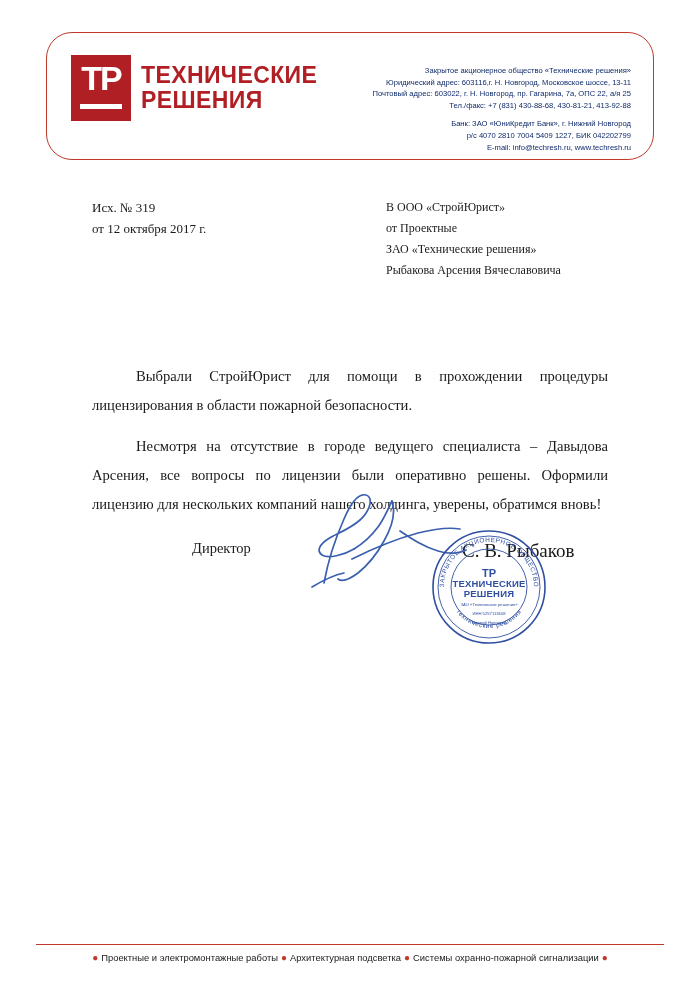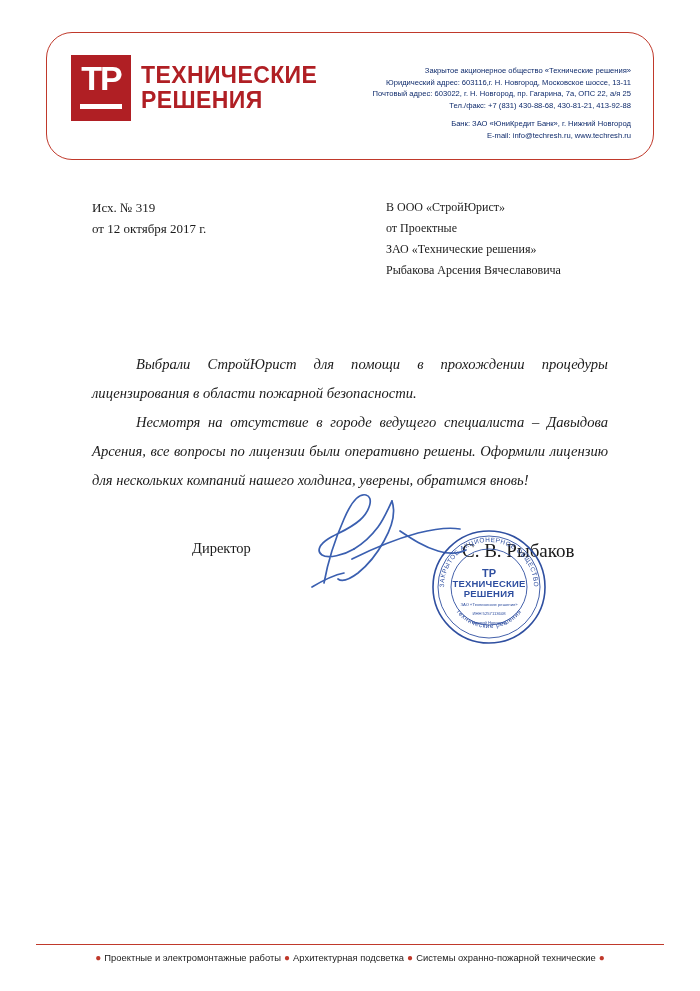--- a/index.html
+++ b/index.html
@@ -116,23 +116,22 @@
   .body-text {
     position: absolute;
     left: 92px;
     top: 350px;
     width: 516px;
     font-size: 14.6px;
     line-height: 29px;
     text-align: justify;
   }
   .body-text p {
-    margin: 0 0 0 0;
+    margin: 12px 0 0 0;
     text-indent: 44px;
-    font-style: italic;
   }
 
   
   .sig-label {
     position: absolute;
     left: 192px;
     top: 540px;
     font-size: 14.5px;
   }
   .sig-name {
@@ -241,20 +240,21 @@
       </div>
     </div>
 
     <div class="company-info">
       <span class="line">Закрытое акционерное общество «Технические решения»</span>
       <span class="line">Юридический адрес: 603116,г. Н. Новгород, Московское шоссе, 13-11</span>
       <span class="line">Почтовый адрес: 603022, г. Н. Новгород, пр. Гагарина, 7а, ОПС 22, а/я 25</span>
       <span class="line">Тел./факс: +7 (831) 430-88-68, 430-81-21, 413-92-88</span>
       <div class="gap"></div>
       <span class="line">Банк: ЗАО «ЮниКредит Банк», г. Нижний Новгород</span>
+      <span class="line">р/с 4070 2810 7004 5409 1227, БИК 042202799</span>
       <span class="line">E-mail: info@techresh.ru,  www.techresh.ru</span>
     </div>
   </div>
 
   <div class="meta-left">
     <span class="meta-line">Исх. № 319</span>
     <span class="meta-line">от 12 октября 2017 г.</span>
   </div>
 
   <div class="meta-right">
@@ -304,16 +304,16 @@
       <div class="st-t1">ТЕХНИЧЕСКИЕ</div>
       <div class="st-t2">РЕШЕНИЯ</div>
       <div class="st-small">ЗАО «Технические решения»</div>
       <div class="st-small">ИНН 5257113608</div>
       <div class="st-small">Нижний Новгород</div>
     </div>
   </div>
 
   <div class="footer-rule"></div>
   <div class="footer-text">
-    <span class="dot">●</span><span class="item">Проектные и электромонтажные работы</span><span class="dot">●</span><span class="item">Архитектурная подсветка</span><span class="dot">●</span><span class="item">Системы охранно-пожарной технические</span><span class="dot">●</span>
+    <span class="dot">●</span><span class="item">Проектные и электромонтажные работы</span><span class="dot">●</span><span class="item">Архитектурная подсветка</span><span class="dot">●</span><span class="item">Системы охранно-пожарной сигнализации</span><span class="dot">●</span>
   </div>
 
 </div>
 
 </body></html>

